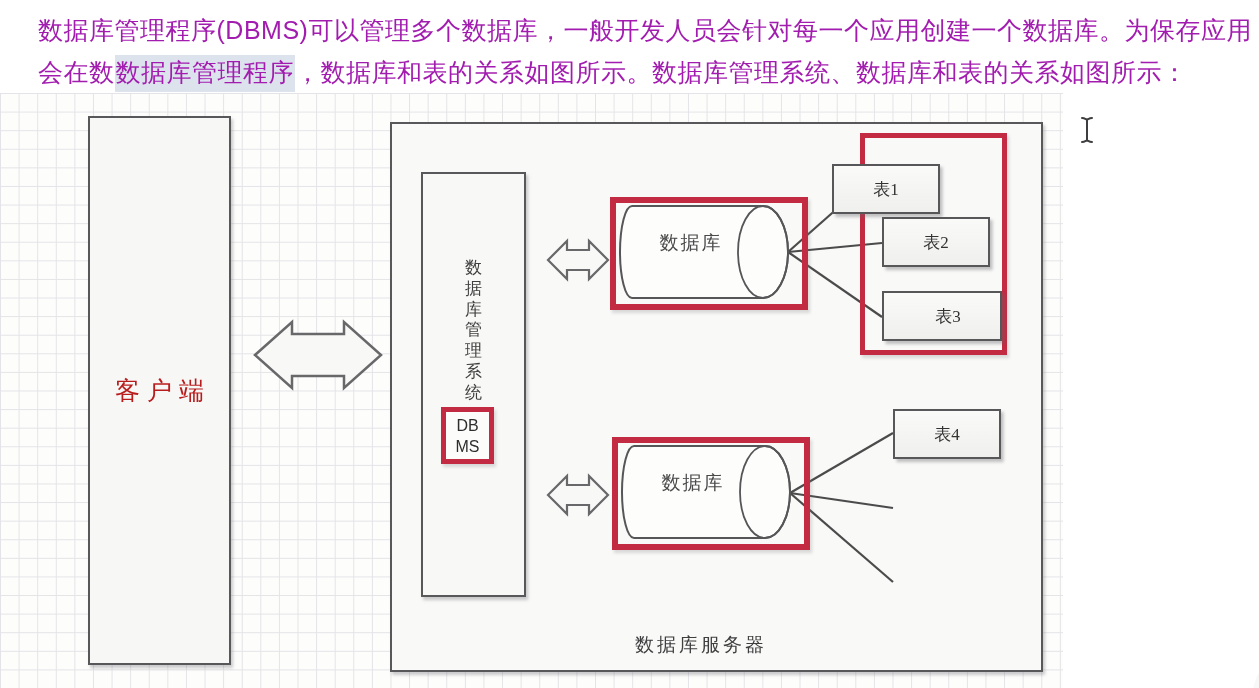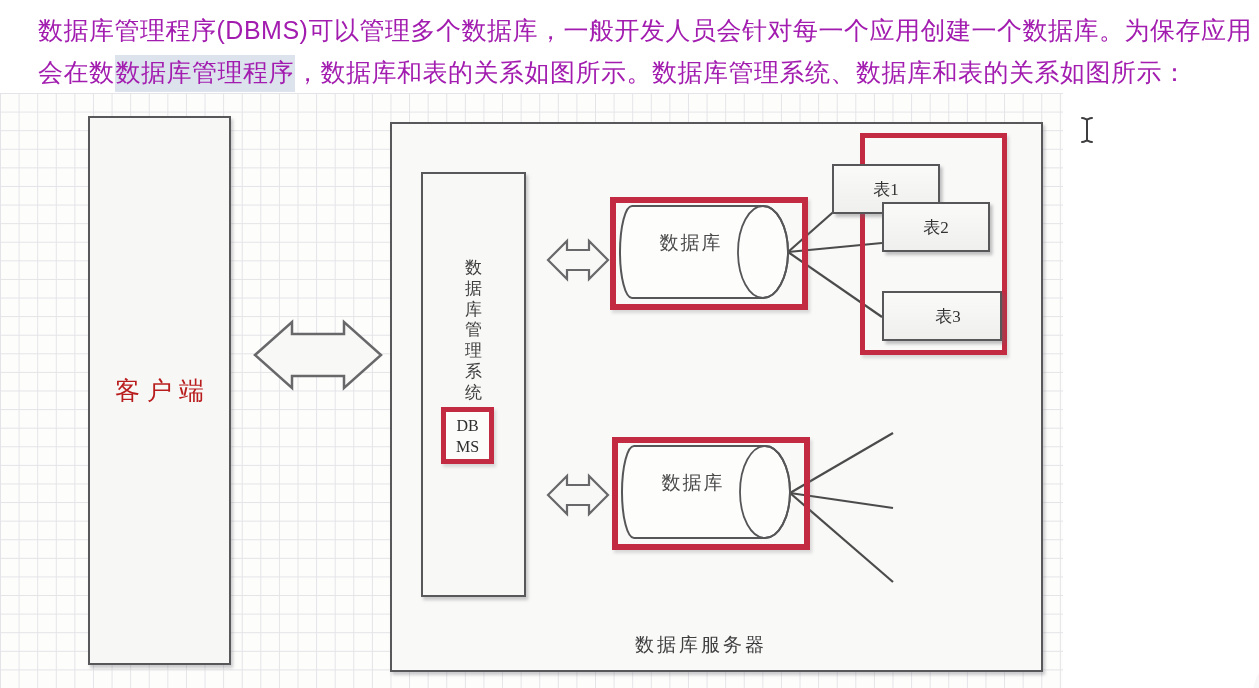--- a/index.html
+++ b/index.html
@@ -87,21 +87,21 @@
     <div class="dbms-vertical">
       <span>数</span>
       <span>据</span>
       <span>库</span>
       <span>管</span>
       <span>理</span>
       <span>系</span>
       <span>统</span>
     </div>
   </div>
-  <div class="red-frame dbms-red" style="border-color: rgb(195, 43, 66); font-family: Liberation Serif, serif;">
+  <div class="red-frame dbms-red" style="border-color: rgb(195, 43, 66);">
     <div class="dbms-abbr">DB</div>
     <div class="dbms-abbr">MS</div>
   </div>
 
   <svg class="abs" style="left:546px;top:234px;" width="64" height="52" viewBox="-2 -2 64 52">
     <polygon points="0,24 19,5 19,14 41,14 41,5 60,24 41,43 41,34 19,34 19,43" fill="#f8f8f7" stroke="#68686a" stroke-width="2.2"></polygon>
   </svg>
   <svg class="abs" style="left:546px;top:469px;" width="64" height="52" viewBox="-2 -2 64 52">
     <polygon points="0,24 19,5 19,14 41,14 41,5 60,24 41,43 41,34 19,34 19,43" fill="#f8f8f7" stroke="#68686a" stroke-width="2.2"></polygon>
   </svg>
@@ -129,22 +129,23 @@
     <svg width="184" height="99" viewBox="0 0 184 99">
       <path d="M16,3 L147,3 A25,46 0 0 1 147,95 L16,95 A12,46 0 0 1 16,3 Z" fill="#fdfdfc" stroke="#565658" stroke-width="2"></path>
       <ellipse cx="147" cy="49" rx="25" ry="46" fill="none" stroke="#565658" stroke-width="1.8"></ellipse>
     </svg>
     <div class="cyl-label" style="left:0;top:0;">数据库</div>
   </div>
 
   <div class="red-frame tables-red" style="border-color: rgb(195, 43, 66);"></div>
 
   <div class="table-box" style="left:832px;top:142px;margin-top:22px;">表1</div>
-  <div class="table-box" style="left:882px;top:202px;">表2</div>
+  <div class="table-box" style="left:882px;top:217px;">表2</div>
   <div class="table-box" style="left:882px;top:291px;padding-left:12px;">表3</div>
+  <div class="table-box" style="left:893px;top:409px;">表4</div>
 
   <svg class="abs" style="left:1078px;top:115px;" width="18" height="30" viewBox="0 0 18 30">
     <g stroke="#3e3e40" stroke-width="2" fill="none" stroke-linecap="round">
       <path d="M4,3 C7,3 8,4.5 9,4.5 C10,4.5 11,3 14,3"></path>
       <line x1="9" y1="4.5" x2="9" y2="25.5"></line>
       <path d="M4,27 C7,27 8,25.5 9,25.5 C10,25.5 11,27 14,27"></path>
     </g>
   </svg>
 
   <div class="abs corner-circle"></div>

